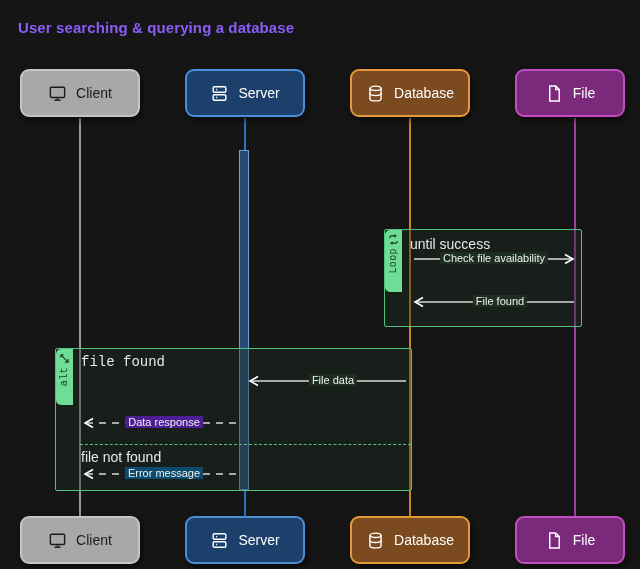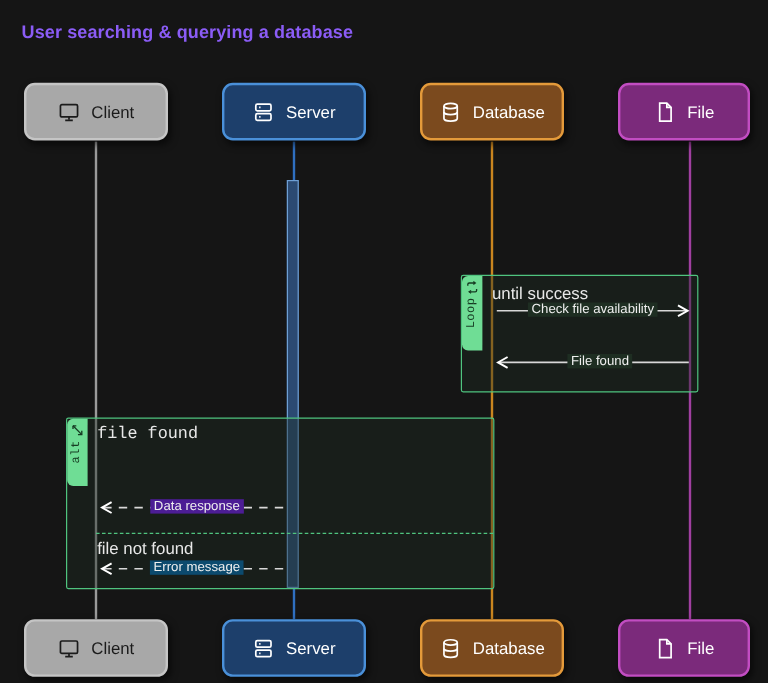--- a/index.html
+++ b/index.html
@@ -215,20 +215,27 @@
   </div>
 
   <div class="message" style="left:414px; top:296px; width:160px;">
     <svg width="160" height="12" viewBox="0 0 160 12">
       <line x1="2" y1="6" x2="160" y2="6" stroke="#d8d8d8" stroke-width="1.3"></line>
       <path d="M9 1.5 1 6 9 10.5" fill="none" stroke="#ffffff" stroke-width="1.6"></path>
     </svg>
     <span class="message-label" style="left:86px; background:#1e2e22;">File found</span>
   </div>
 
+  <div class="message" style="left:249px; top:375px; width:157px;">
+    <svg width="157" height="12" viewBox="0 0 157 12">
+      <line x1="2" y1="6" x2="157" y2="6" stroke="#d8d8d8" stroke-width="1.3"></line>
+      <path d="M9 1.5 1 6 9 10.5" fill="none" stroke="#ffffff" stroke-width="1.6"></path>
+    </svg>
+    <span class="message-label" style="left:84px; background:#1e2e22;">File data</span>
+  </div>
 
   <div class="message" style="left:84px; top:417px; width:155px;">
     <svg width="155" height="12" viewBox="0 0 155 12">
       <line x1="2" y1="6" x2="155" y2="6" stroke="#d8d8d8" stroke-width="1.3" stroke-dasharray="7 6"></line>
       <path d="M9 1.5 1 6 9 10.5" fill="none" stroke="#ffffff" stroke-width="1.6"></path>
     </svg>
     <span class="message-label" style="left:80px; background:#4c1d95;">Data response</span>
   </div>
 
   <div class="message" style="left:84px; top:468px; width:155px;">

